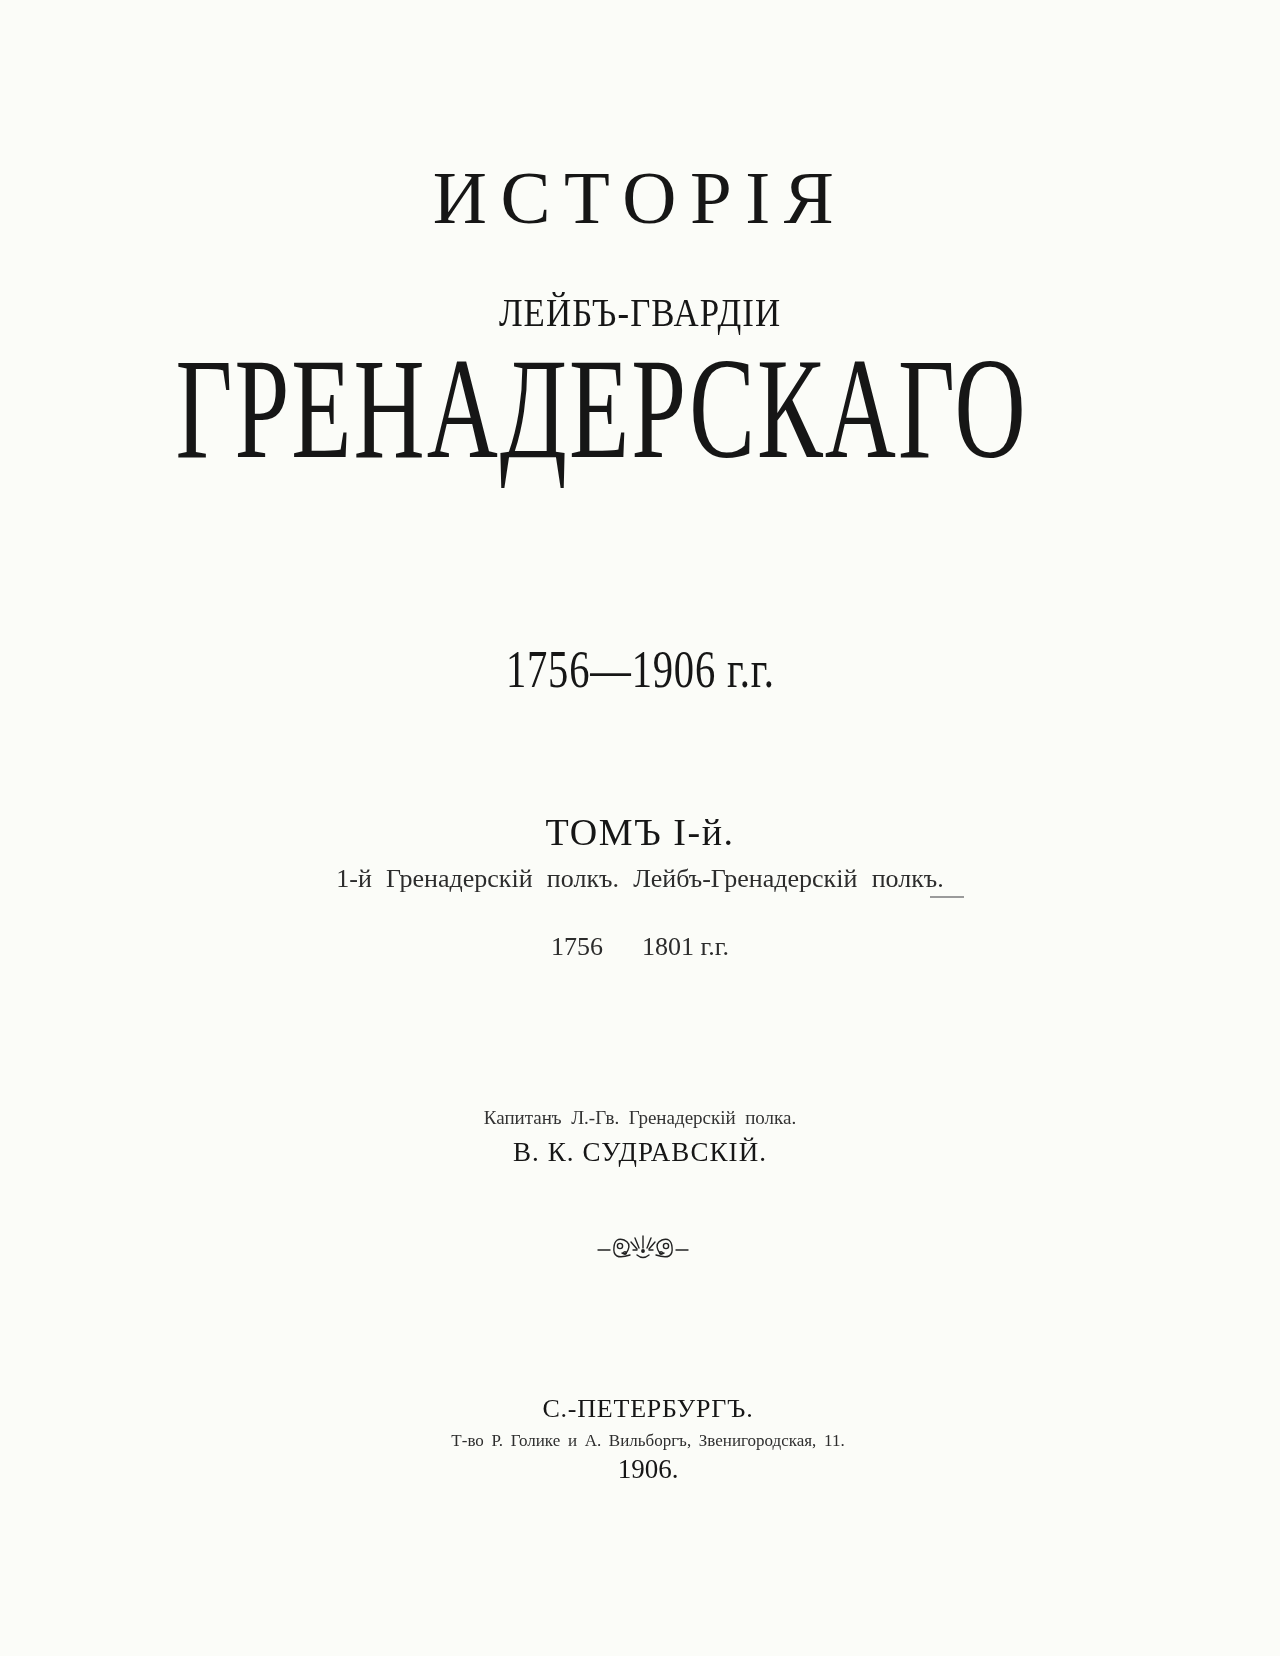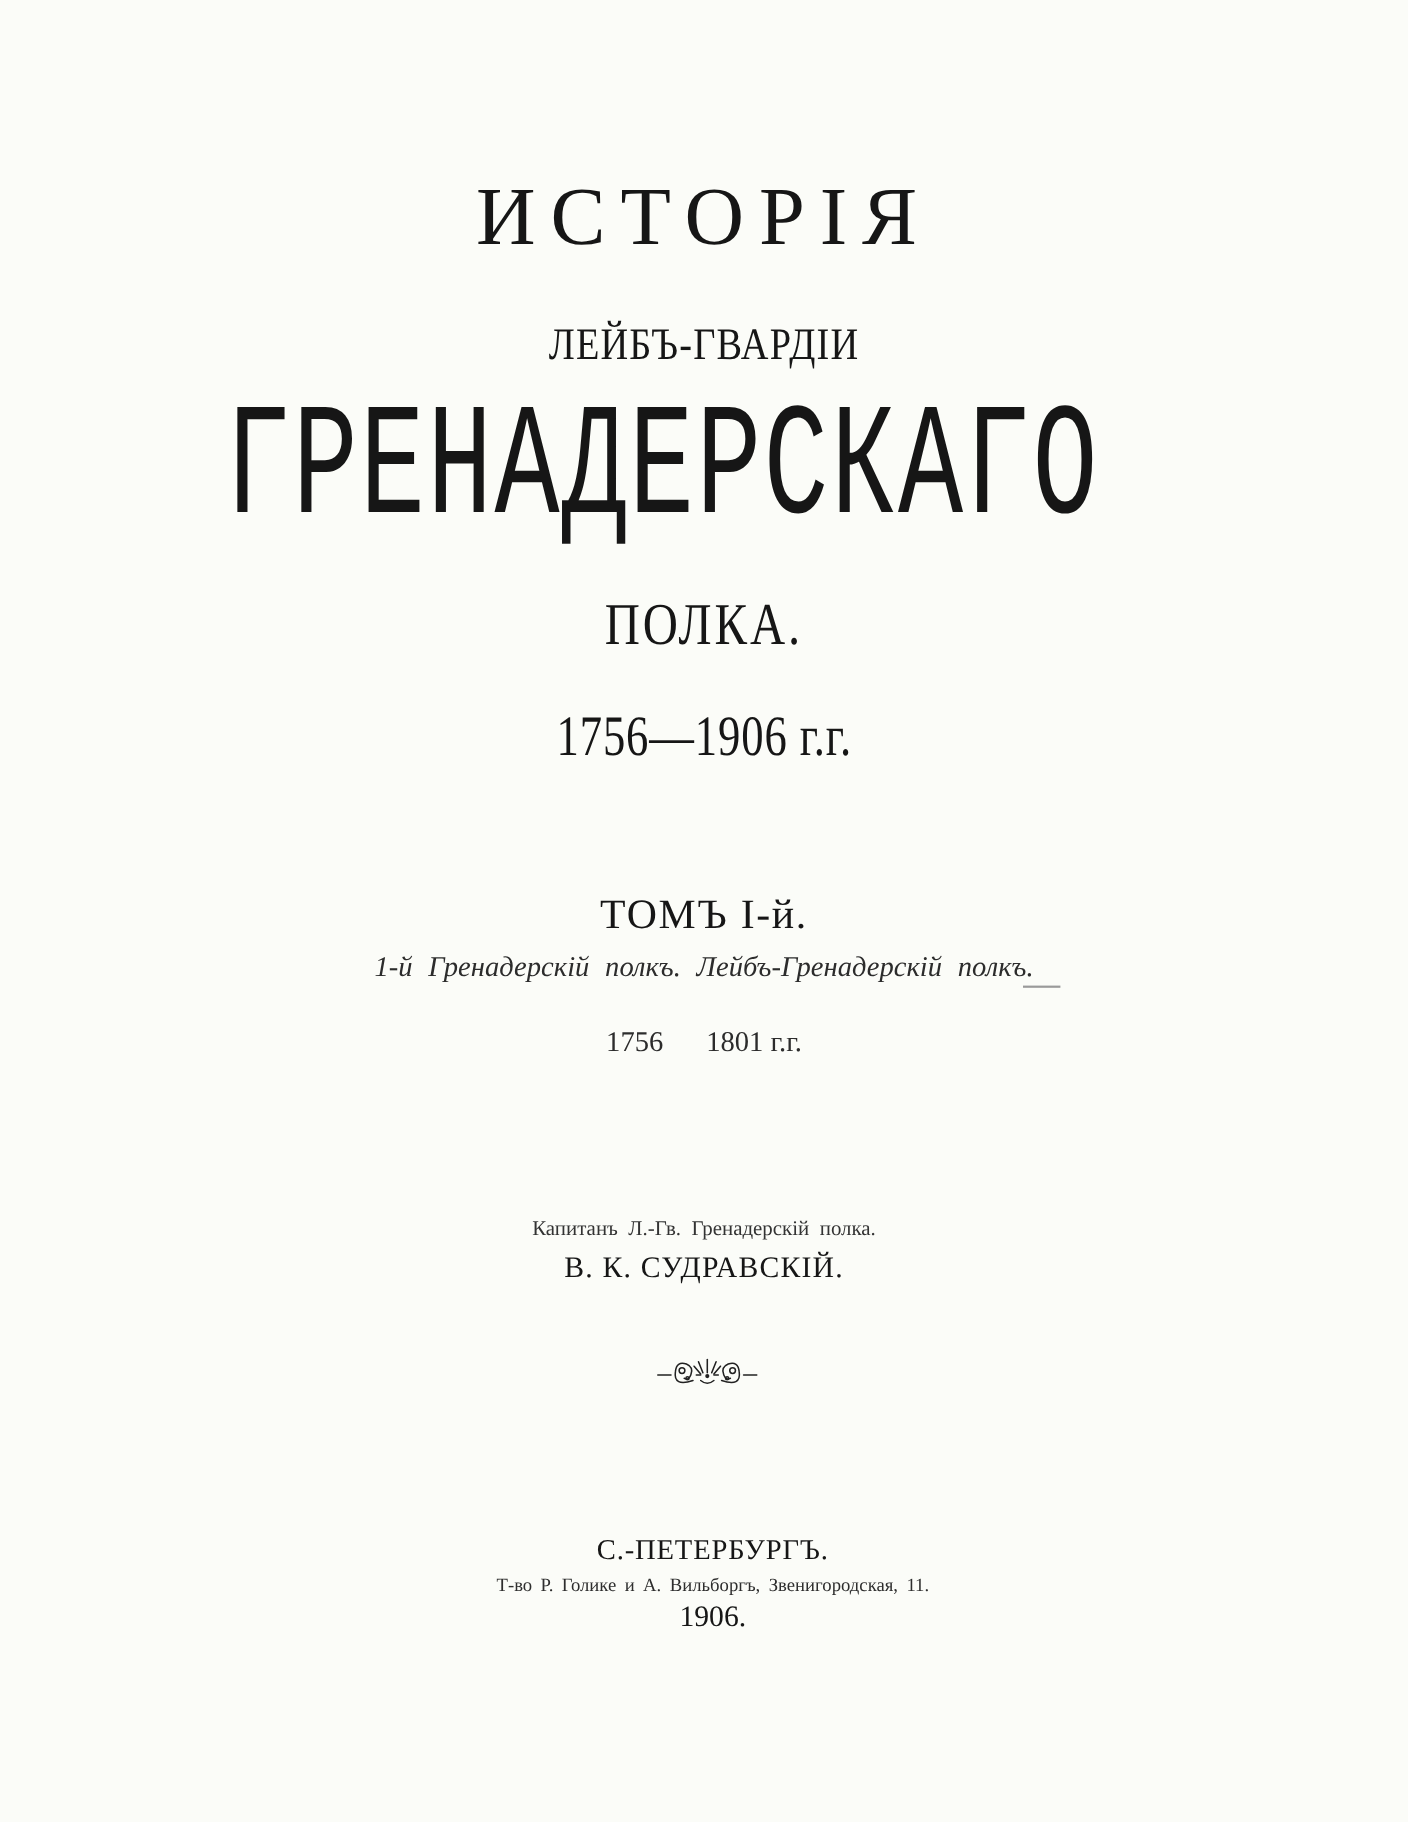--- a/index.html
+++ b/index.html
@@ -19,29 +19,29 @@
     left: 0; width: 1280px;
     text-align: center;
     white-space: nowrap;
     line-height: 1;
   }
   .inner { display: inline-block; }
 
   .title-top      { top: 160px;  font-size: 75px; letter-spacing: 0.18em; }
   .subtitle-small { top: 292px;  font-size: 41px; }
   .subtitle-small .inner { transform: scaleX(0.85); letter-spacing: 0.03em; }
-  .title-main     { top: 354px;  font-size: 145px; font-family: Liberation Mono, monospace; }
+  .title-main     { top: 336px;  font-size: 145px; }
   .title-main .inner { transform: translateX(-38px) scaleX(0.68); letter-spacing: 0.02em; }
   .title-tail     { top: 540px;  font-size: 54px; }
   .title-tail .inner { transform: scaleX(0.82); letter-spacing: 0.06em; }
   .date-range     { top: 644px;  font-size: 52px; }
   .date-range .inner { transform: scaleX(0.78); letter-spacing: 0.02em; }
 
   .volume-heading { top: 813px;  font-size: 38px; letter-spacing: 0.04em; }
-  .volume-desc    { top: 866px;  font-size: 26px; color: #2c2c2c; word-spacing: 0.30em; font-style: italic; }
+  .volume-desc    { top: 866px;  font-size: 26px; color: #2c2c2c; word-spacing: 0.30em; }
   .volume-years   { top: 905px;  font-size: 26px; color: #2c2c2c; white-space: pre; margin-top: 29px; }
 
   .scan-dash {
     position: absolute;
     left: 930px; top: 896px;
     width: 34px; height: 2px;
     background: #9a9a9a;
   }
 
   .compiled-label { top: 1058px; font-size: 15px; letter-spacing: 0.32em; color: #222; }
@@ -68,23 +68,20 @@
   </div>
 
   <div class="line subtitle-small">
     <span class="inner">ЛЕЙБЪ-ГВАРДІИ</span>
   </div>
 
   <div class="line title-main">
     <span class="inner">ГРЕНАДЕРСКАГО</span>
   </div>
 
-  <div class="line title-tail">
-    <span class="inner">ПОЛКА.</span>
-  </div>
 
   <div class="line date-range">
     <span class="inner">1756—1906 г.г.</span>
   </div>
 
   <div class="line volume-heading">ТОМЪ I-й.</div>
   <div class="line volume-desc">1-й Гренадерскій полкъ. Лейбъ-Гренадерскій полкъ.</div>
   <div class="line volume-years">1756      1801 г.г.</div>
 
   <div class="scan-dash"></div>

